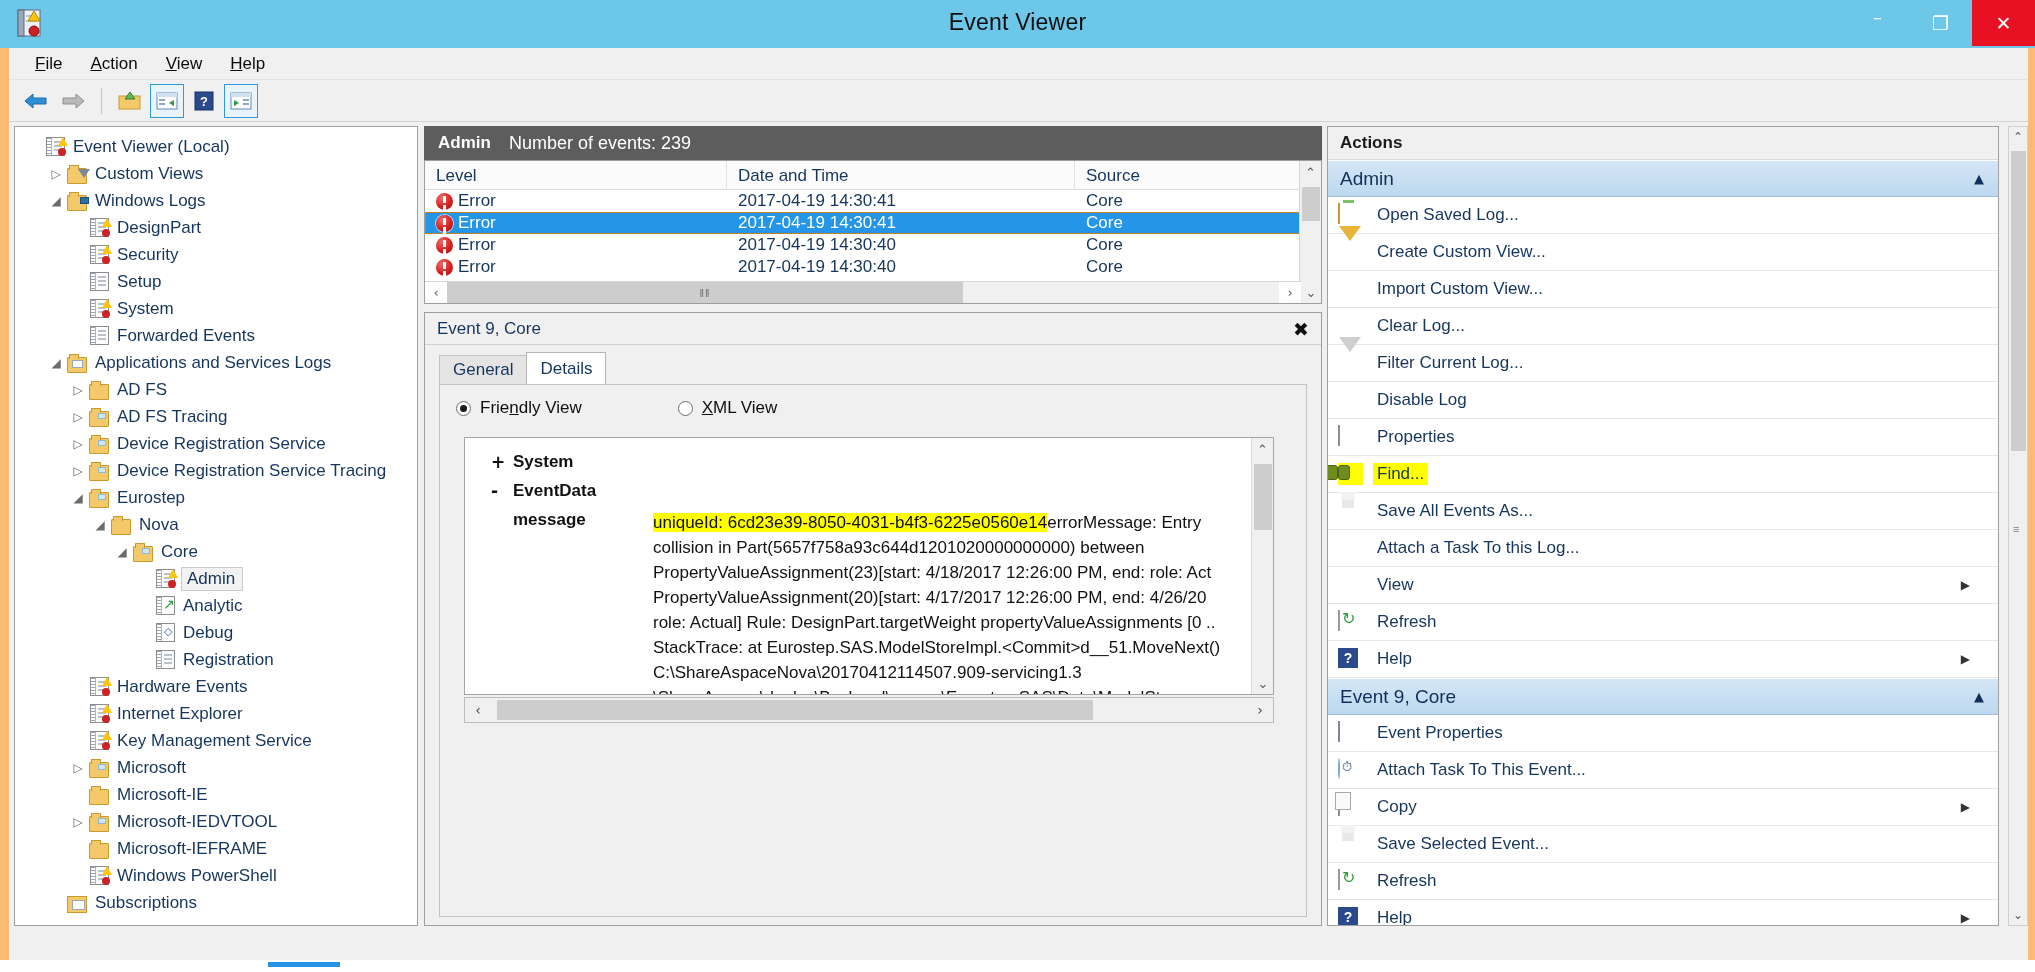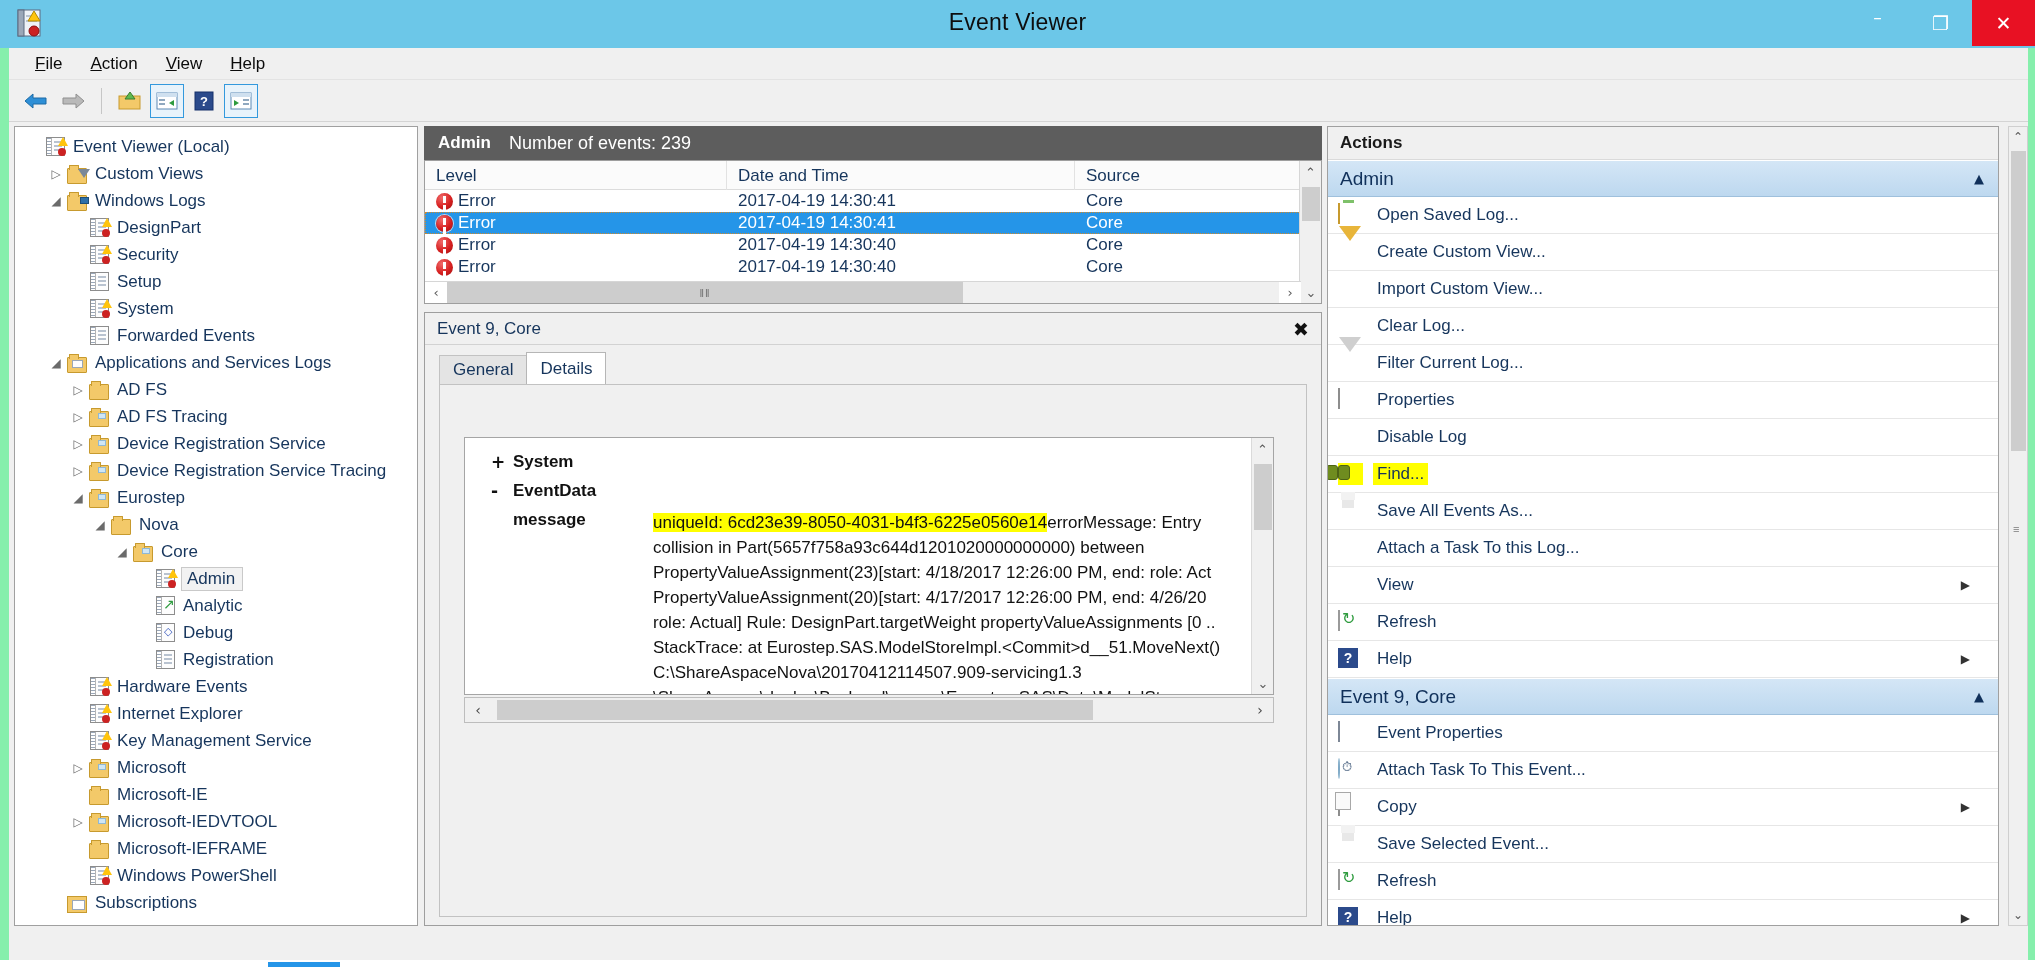--- a/index.html
+++ b/index.html
@@ -7,21 +7,21 @@
   body {
     width: 2035px; height: 972px;
     font-family: "Liberation Sans", sans-serif;
     font-size: 17px;
     background: #ffffff;
     overflow: hidden;
     -webkit-font-smoothing: none;
   }
 
   
-  #window { position: absolute; left:0; top:0; width:2035px; height:960px; background:#86efac;padding-left:41px; }
+  #window { position: absolute; left:0; top:0; width:2035px; height:960px; background:#fdba74;padding-left:41px; }
 
   
   .titlebar {
     position:absolute; left:0; top:0; width:2035px; height:48px;
     background:#6cc7e8;
   }
   .titlebar .app-icon {
     position:absolute; left:14px; top:8px; width:30px; height:30px;
   }
   .title-text {
@@ -700,20 +700,30 @@
           <span>Event 9, Core</span>
           <span class="dp-close">✖</span>
         </div>
 
         <div class="tabstrip">
           <div class="tab">General</div>
           <div class="tab active">Details</div>
         </div>
 
         <div class="tabbody">
+          <div class="radiorow">
+            <div class="rad">
+              <span class="radio on"></span>
+              <span>Frie<u>n</u>dly View</span>
+            </div>
+            <div class="rad">
+              <span class="radio"></span>
+              <span><u>X</u>ML View</span>
+            </div>
+          </div>
 
           <div class="eventbox">
             <div class="ev-content">
               <div class="ev-node">
                 <span class="ev-sign">+</span>
                 <span class="ev-key">System</span>
               </div>
               <div class="ev-node">
                 <span class="ev-sign">-</span>
                 <span class="ev-key">EventData</span>
@@ -762,26 +772,26 @@
           </div>
           <div class="ap-item sepbelow">
             <span class="ap-ico"></span>
             <span class="ap-label">Clear Log...</span>
           </div>
           <div class="ap-item sepbelow">
             <span class="ap-ico"><span class="ico-filter plain"></span></span>
             <span class="ap-label">Filter Current Log...</span>
           </div>
           <div class="ap-item sepbelow">
+            <span class="ap-ico"></span>
+            <span class="ap-label">Disable Log</span>
+          </div>
+          <div class="ap-item sepbelow">
             <span class="ap-ico"><span class="ico-props"></span></span>
             <span class="ap-label">Properties</span>
-          </div>
-          <div class="ap-item sepbelow">
-            <span class="ap-ico"></span>
-            <span class="ap-label">Disable Log</span>
           </div>
           <div class="ap-item highlight sepbelow">
             <span class="ap-ico"><span class="ico-find"></span></span>
             <span class="ap-label">Find...</span>
           </div>
           <div class="ap-item sepbelow">
             <span class="ap-ico"><span class="ico-save"></span></span>
             <span class="ap-label">Save All Events As...</span>
           </div>
           <div class="ap-item sepbelow">

